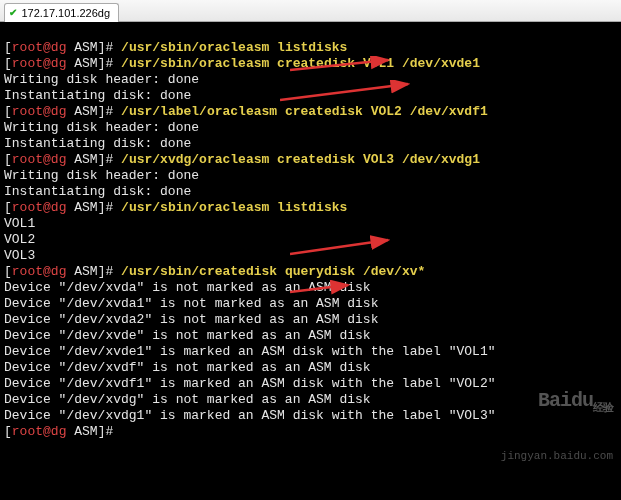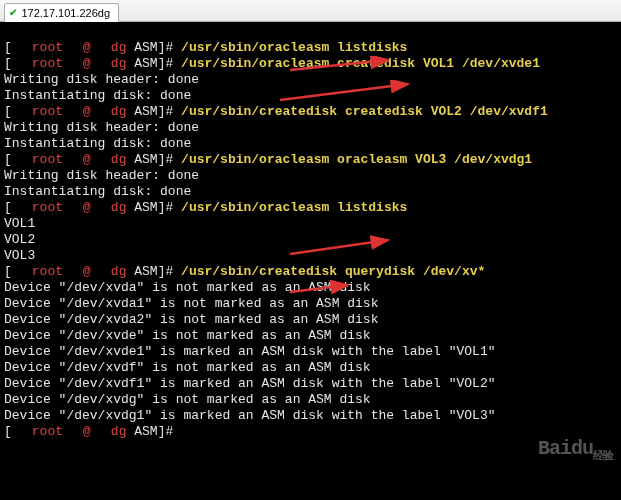--- a/index.html
+++ b/index.html
@@ -1,21 +1,21 @@
 <!DOCTYPE html>
 <html><head>
 <meta charset="utf-8">
 <style>
 * { margin:0; padding:0; box-sizing:border-box; }
 body { width:621px; height:500px; font-family:Arial,sans-serif; background:#fff; position:relative; overflow:hidden; }
 .tab-bar { height:22px; background:linear-gradient(#f8f8f8,#e8e8e8); border-bottom:1px solid #aaa; display:flex; align-items:center; padding-left:4px; }
 .tab { display:flex; align-items:center; gap:4px; background:#fff; border:1px solid #aaa; border-bottom:none; border-radius:3px 3px 0 0; padding:2px 8px 2px 4px; font-size:11px; height:19px; margin-top:3px; }
 .tab .check { color:#2a2; font-weight:bold; font-size:10px; }
 .terminal { width:100%; height:478px; background:#000; padding:2px 4px; font-family:'Courier New',monospace; font-size:13px; line-height:16px; color:#e5e5e5; white-space:pre; position:relative; }
-.r { color:#d44;margin-left:20px; }
+.r { color:#d44; }
 .y { color:#e5cf4d;font-weight:bold; }
 .w { color:#e5e5e5; }
 .arrow { position:absolute; pointer-events:none; }
 .arrow svg { display:block; }
 .watermark { position:absolute; right:8px; bottom:4px; text-align:right; color:#888; font-size:11px; opacity:.55;font-family:Liberation Mono, monospace; }
 .watermark .big { font-size:20px; font-weight:bold; color:#999; letter-spacing:-1px; }
 .watermark .big sub { font-size:11px; }
 </style>
 </head>
 <body>
@@ -25,24 +25,24 @@
     <span class="check">✔</span>
     <span>172.17.101.226dg</span>
   </div>
 </div>
 
 <div class="terminal">
 <span><span class="w">[</span><span class="r">root</span><span class="r">@</span><span class="r">dg</span> <span class="w">ASM</span><span class="w">]# </span><span class="y">/usr/sbin/oracleasm listdisks</span></span>
 <span><span class="w">[</span><span class="r">root</span><span class="r">@</span><span class="r">dg</span> <span class="w">ASM</span><span class="w">]# </span><span class="y">/usr/sbin/oracleasm createdisk VOL1 /dev/xvde1</span></span>
 <span class="w">Writing disk header: done</span>
 <span class="w">Instantiating disk: done</span>
-<span><span class="w">[</span><span class="r">root</span><span class="r">@</span><span class="r">dg</span> <span class="w">ASM</span><span class="w">]# </span><span class="y">/usr/sbin/createdisk createdisk VOL2 /dev/xvdf1</span></span>
+<span><span class="w">[</span><span class="r">root</span><span class="r">@</span><span class="r">dg</span> <span class="w">ASM</span><span class="w">]# </span><span class="y">/usr/label/oracleasm createdisk VOL2 /dev/xvdf1</span></span>
 <span class="w">Writing disk header: done</span>
 <span class="w">Instantiating disk: done</span>
-<span><span class="w">[</span><span class="r">root</span><span class="r">@</span><span class="r">dg</span> <span class="w">ASM</span><span class="w">]# </span><span class="y">/usr/sbin/oracleasm oracleasm VOL3 /dev/xvdg1</span></span>
+<span><span class="w">[</span><span class="r">root</span><span class="r">@</span><span class="r">dg</span> <span class="w">ASM</span><span class="w">]# </span><span class="y">/usr/xvdg/oracleasm createdisk VOL3 /dev/xvdg1</span></span>
 <span class="w">Writing disk header: done</span>
 <span class="w">Instantiating disk: done</span>
 <span><span class="w">[</span><span class="r">root</span><span class="r">@</span><span class="r">dg</span> <span class="w">ASM</span><span class="w">]# </span><span class="y">/usr/sbin/oracleasm listdisks</span></span>
 <span class="w">VOL1</span>
 <span class="w">VOL2</span>
 <span class="w">VOL3</span>
 <span><span class="w">[</span><span class="r">root</span><span class="r">@</span><span class="r">dg</span> <span class="w">ASM</span><span class="w">]# </span><span class="y">/usr/sbin/createdisk querydisk /dev/xv*</span></span>
 <span class="w">Device "/dev/xvda" is not marked as an ASM disk</span>
 <span class="w">Device "/dev/xvda1" is not marked as an ASM disk</span>
 <span class="w">Device "/dev/xvda2" is not marked as an ASM disk</span>
@@ -90,14 +90,15 @@
           <marker id="ah4" markerWidth="8" markerHeight="8" refX="7" refY="3" orient="auto">
             <path d="M0,0 L8,3 L0,6 Z" fill="#d33"></path>
           </marker>
         </defs>
         <line x1="0" y1="12" x2="58" y2="5" stroke="#d33" stroke-width="2.5" marker-end="url(#ah4)"></line>
       </svg>
   </div>
 
   <div class="watermark">
     <div class="big"><span>Bai</span><span>du</span><sub>经验</sub></div>
+    <div>jingyan.baidu.com</div>
   </div>
 </div>
 
 </body></html>

